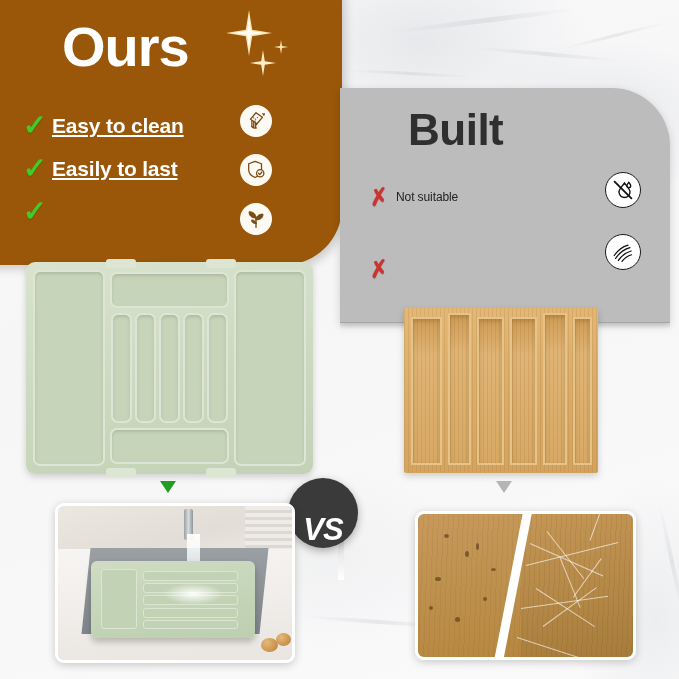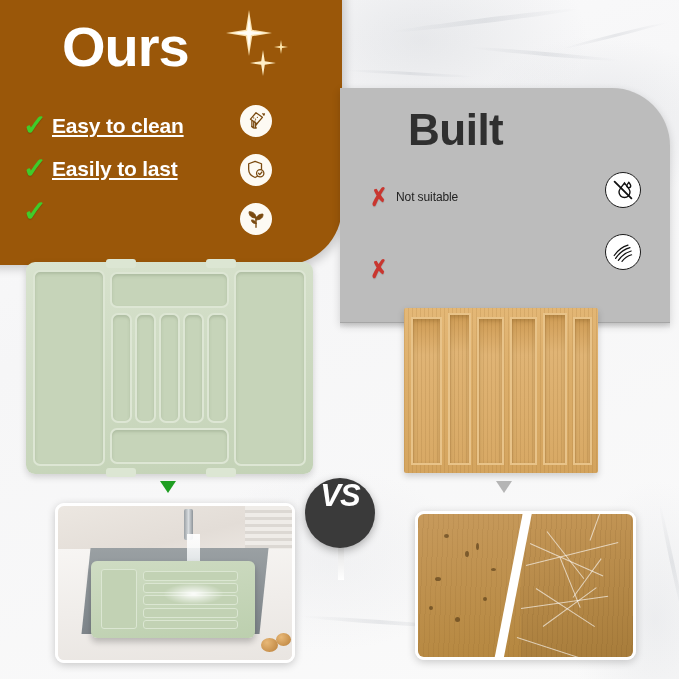--- a/index.html
+++ b/index.html
@@ -151,24 +151,24 @@
     box-shadow: inset 0 2px 4px rgba(110,75,25,.32);
   }
 
   
   .vs-stem {
     position: absolute; left: 338px; top: 520px;
     width: 6px; height: 60px;
     background: linear-gradient(180deg,#cfcfcf,#ffffff);
   }
   .vs-badge {
-    position: absolute; left: 305px; top: 478px;
+    position: absolute; left: 288px; top: 478px;
     width: 70px; height: 70px; border-radius: 50%;
     background: #3a3a3a;
-    display: flex; align-items: flex-start; justify-content: center;
+    display: flex; align-items: flex-end; justify-content: center;
     box-shadow: 0 3px 8px rgba(0,0,0,.30);
   }
   .vs-badge span {
     color: #ffffff; font-size: 31px; font-weight: bold;
     letter-spacing: -1px; font-style: italic;
   }
 
   
   .arrow {
     position: absolute;

